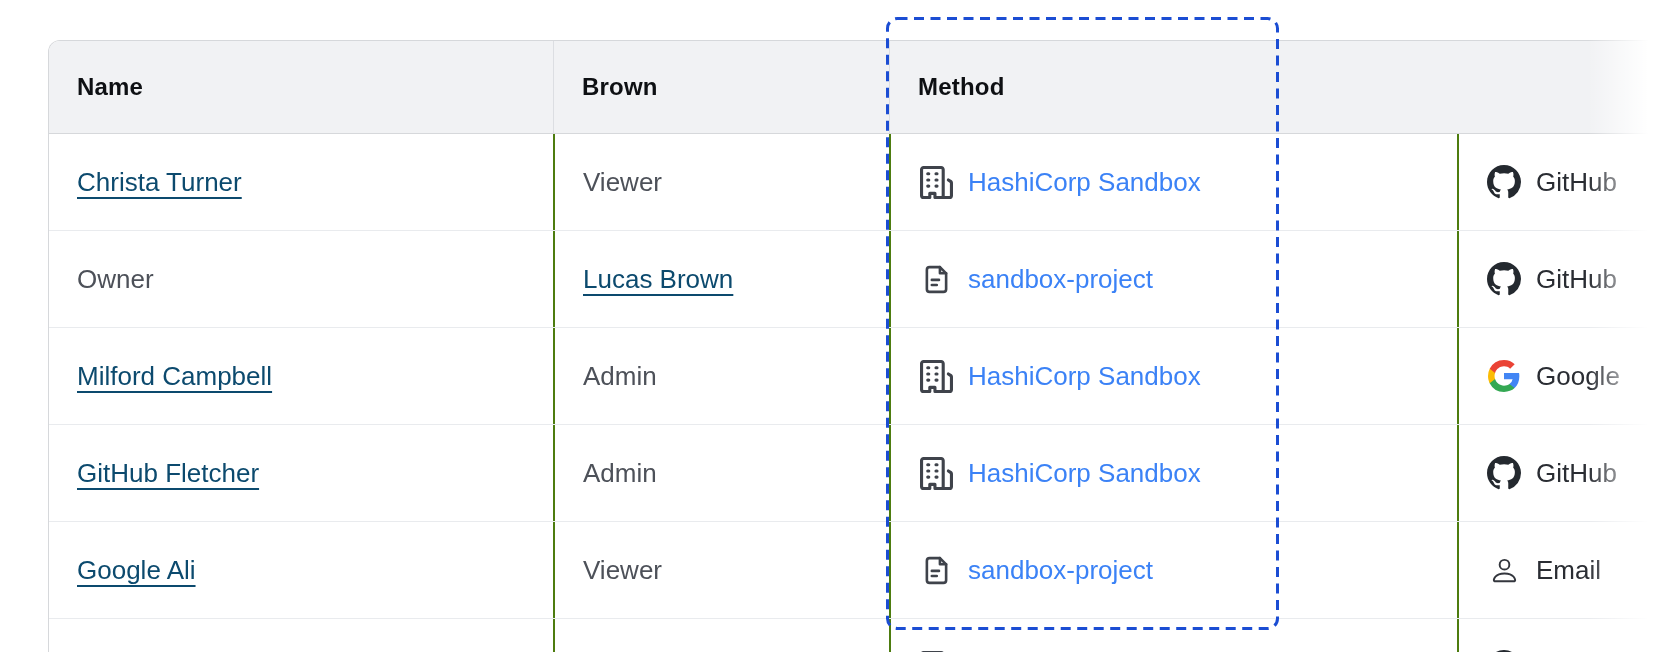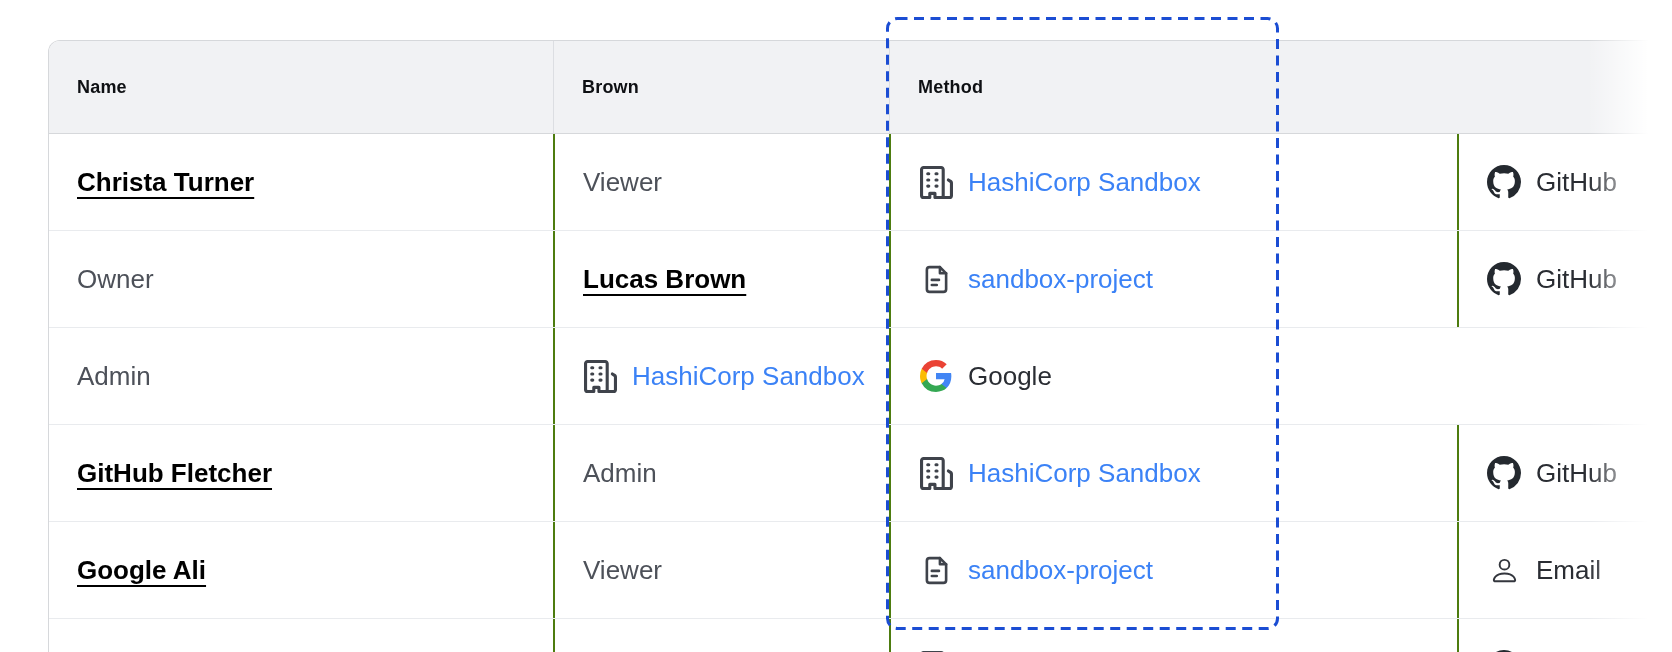--- a/index.html
+++ b/index.html
@@ -16,35 +16,35 @@
     border-radius:12px 12px 0 0;
   }
   .thead{
     display:grid;grid-template-columns:504px 336px 568px 352px;
     height:92px;background:#f1f2f4;
     border-bottom:1px solid #d6d8db;
     border-radius:11px 11px 0 0;
   }
   .th{
     display:flex;align-items:center;padding:0 28px;
-    font-size:18px;font-weight:700;color:#0e1013;letter-spacing:.2px;
+    font-size:24px;font-weight:700;color:#0e1013;letter-spacing:.2px;
   }
   .th + .th{border-left:1px solid #dcdee2}
   .row{
     display:grid;grid-template-columns:504px 336px 568px 352px;
     height:96px;background:#fff;border-bottom:1px solid #e9ebee;
   }
   .row.partial{border-bottom:none}
   .cell{
     display:flex;align-items:center;padding:0 28px;gap:15px;
     font-size:26px;color:#3f434b;white-space:nowrap;overflow:hidden;
   }
   .cell + .cell{border-left:2px solid #4d7c0f}
   .name-link{
-    color:#000000;font-weight:700;cursor:pointer;
+    color:#0c4a6e;font-weight:400;cursor:pointer;
     text-decoration:underline;
     text-decoration-thickness:2px;
     text-underline-offset:6px;
   }
   .role-cell span{color:#4d5159}
   .scope-cell{color:#3b82f6}
   .method-cell{color:#2a2d33}
   .icon{display:inline-flex;width:34px;height:34px;align-items:center;justify-content:center;flex:none}
   .icon svg{display:block}
   .highlight-box{position:absolute;left:0;top:0;pointer-events:none;z-index:5}
@@ -107,20 +107,23 @@
         <div class="cell method-cell">
           <span class="icon">
             <svg viewBox="0 0 16 16" width="34" height="34" fill="#24292f">
               <path d="M8 0C3.58 0 0 3.58 0 8c0 3.54 2.29 6.53 5.47 7.59.4.07.55-.17.55-.38 0-.19-.01-.82-.01-1.49-2.01.37-2.53-.49-2.69-.94-.09-.23-.48-.94-.82-1.13-.28-.15-.68-.52-.01-.53.63-.01 1.08.58 1.23.82.72 1.21 1.87.87 2.33.66.07-.52.28-.87.51-1.07-1.78-.2-3.64-.89-3.64-3.95 0-.87.31-1.59.82-2.15-.08-.2-.36-1.02.08-2.12 0 0 .67-.21 2.2.82.64-.18 1.32-.27 2-.27s1.36.09 2 .27c1.53-1.04 2.2-.82 2.2-.82.44 1.1.16 1.92.08 2.12.51.56.82 1.27.82 2.15 0 3.07-1.87 3.75-3.65 3.95.29.25.54.73.54 1.48 0 1.07-.01 1.93-.01 2.2 0 .21.15.46.55.38A8.01 8.01 0 0 0 16 8c0-4.42-3.58-8-8-8Z"></path>
             </svg>
           </span>
           <span>GitHub</span>
         </div>
       </div>
       <div class="row">
+        <div class="cell name-cell">
+          <a class="name-link">Milford Campbell</a>
+        </div>
         <div class="cell role-cell">
           <span>Admin</span>
         </div>
         <div class="cell scope-cell">
           <span class="icon">
             <svg viewBox="0 0 16 16" width="33" height="33" fill="#3f434b">
               <path d="M1.75 16A1.75 1.75 0 0 1 0 14.25V1.75C0 .784.784 0 1.75 0h8.5C11.216 0 12 .784 12 1.75v12.5c0 .085-.006.168-.018.25h2.268a.25.25 0 0 0 .25-.25V8.285a.25.25 0 0 0-.111-.208l-1.055-.703a.749.749 0 1 1 .832-1.248l1.055.703c.487.325.779.871.779 1.456v5.965A1.75 1.75 0 0 1 14.25 16h-3.5a.766.766 0 0 1-.197-.026c-.099.017-.2.026-.303.026h-3a.75.75 0 0 1-.75-.75V14h-1v1.25a.75.75 0 0 1-.75.75Zm-.25-1.75c0 .138.112.25.25.25H4v-1.25a.75.75 0 0 1 .75-.75h2.5a.75.75 0 0 1 .75.75v1.25h2.25a.25.25 0 0 0 .25-.25V1.75a.25.25 0 0 0-.25-.25h-8.5a.25.25 0 0 0-.25.25ZM3.75 6h.5a.75.75 0 0 1 0 1.5h-.5a.75.75 0 0 1 0-1.5ZM3 3.75A.75.75 0 0 1 3.75 3h.5a.75.75 0 0 1 0 1.5h-.5A.75.75 0 0 1 3 3.75Zm4 3A.75.75 0 0 1 7.75 6h.5a.75.75 0 0 1 0 1.5h-.5A.75.75 0 0 1 7 6.75ZM7.75 3h.5a.75.75 0 0 1 0 1.5h-.5a.75.75 0 0 1 0-1.5ZM3 9.75A.75.75 0 0 1 3.75 9h.5a.75.75 0 0 1 0 1.5h-.5A.75.75 0 0 1 3 9.75ZM7.75 9h.5a.75.75 0 0 1 0 1.5h-.5a.75.75 0 0 1 0-1.5Z"></path>
             </svg>
           </span>
           <span>HashiCorp Sandbox</span>

